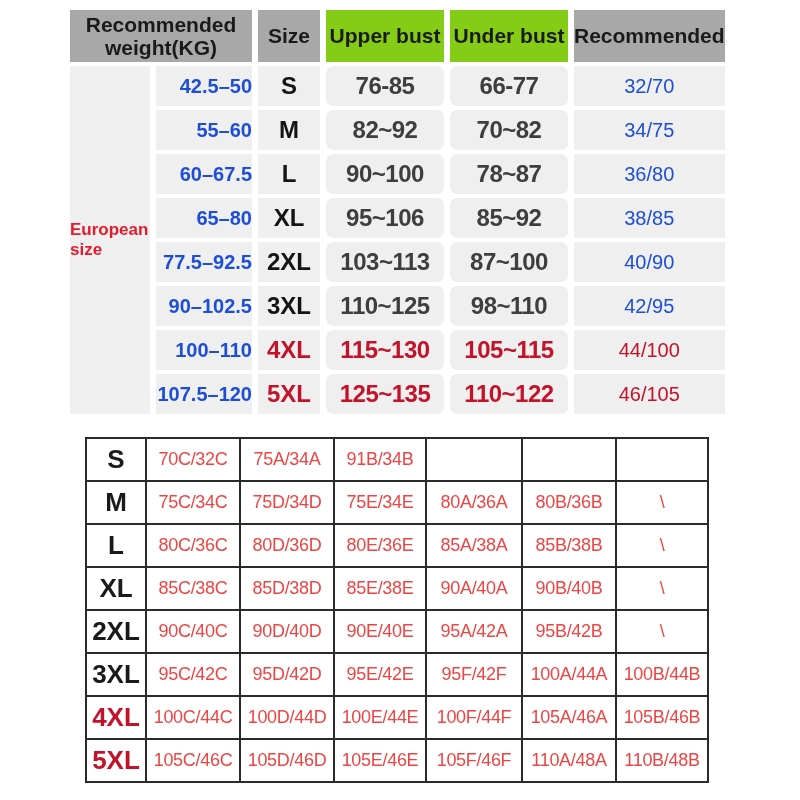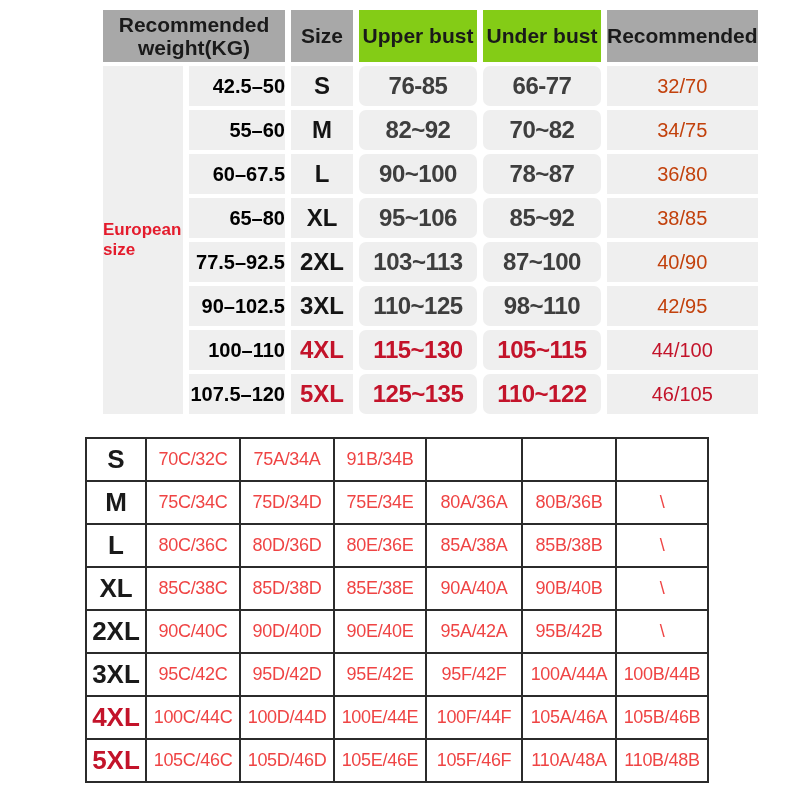--- a/index.html
+++ b/index.html
@@ -6,42 +6,42 @@
   body {
     width:800px; height:800px;
     background:#ffffff;
     font-family:"Liberation Sans","DejaVu Sans",sans-serif;
     position:relative;
     overflow:hidden;
   }
 
   
   table.top {
-    position:absolute; left:97px; top:6px;
+    position:absolute; left:64px; top:6px;
     border-collapse:separate; border-spacing:6px 4px;
     table-layout:fixed;
   }
   table.top th, table.top td { padding:0; overflow:hidden; }
   table.top th {
     height:52px; font-weight:bold; font-size:21px; line-height:1.1;
     color:#1a1a1a; text-align:center; vertical-align:middle;
   }
   th.hdr-gray { background:#a8a8a8; }
   th.hdr-red  { background:#84cc16; }
   th.hdr-weight { text-align:left; padding-left:12px; }
   th.hdr-rec { font-size:17px; }
   table.top td { background:#efefef; height:40px; vertical-align:middle; }
   td.side-cell {
     background:#f6f6f6; vertical-align:middle; text-align:left;
     font-weight:bold; font-size:17px; line-height:1.2; color:#e41b2c;margin-top:48px;
   }
-  td.w-cell { text-align:right; padding-right:10px; font-weight:bold; font-size:20px; color:#000000; }
+  td.w-cell { text-align:right; padding-right:10px; font-weight:bold; font-size:20px; color:#1d4ed8; }
   td.s-cell { text-align:center; font-weight:bold; font-size:24px; color:#141414; }
   td.b-cell { text-align:center; font-weight:bold; font-size:24px; color:#3e3e3e; letter-spacing:-0.5px;border-radius:7px; }
-  td.r-cell { text-align:center; font-size:20px; color:#c2410c; }
+  td.r-cell { text-align:center; font-size:20px; color:#1d4ed8; }
   tr.hot td.s-cell, tr.hot td.b-cell, tr.hot td.r-cell { color:#c3132a; }
 
   
   table.bottom {
     position:absolute; left:85px; top:437px;
     border-collapse:collapse; table-layout:fixed;
   }
   table.bottom td {
     border:2px solid #2b2b2b; background:#ffffff;
     height:41px; text-align:center; vertical-align:middle;

